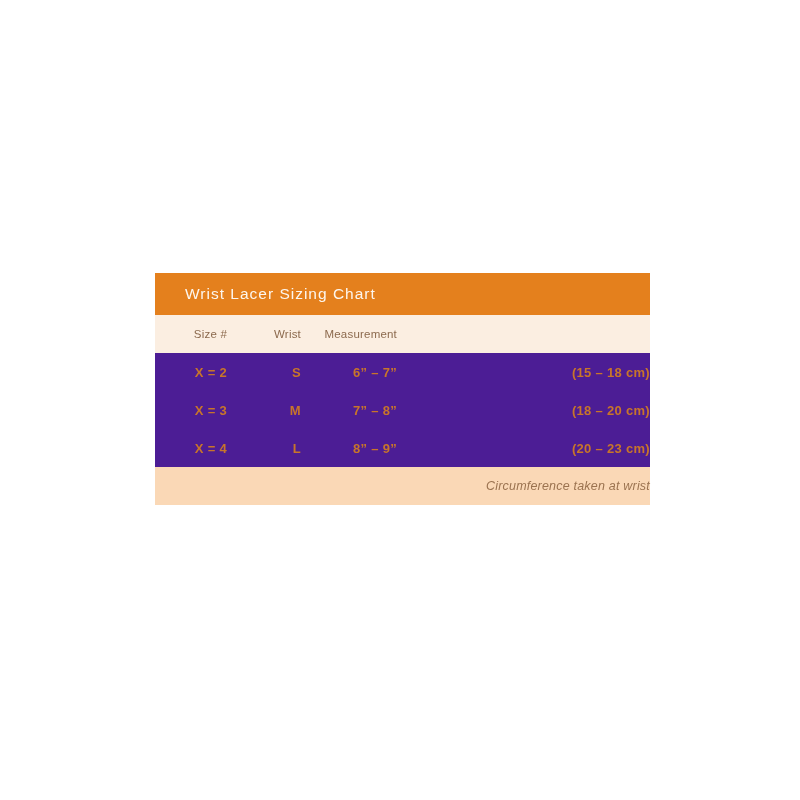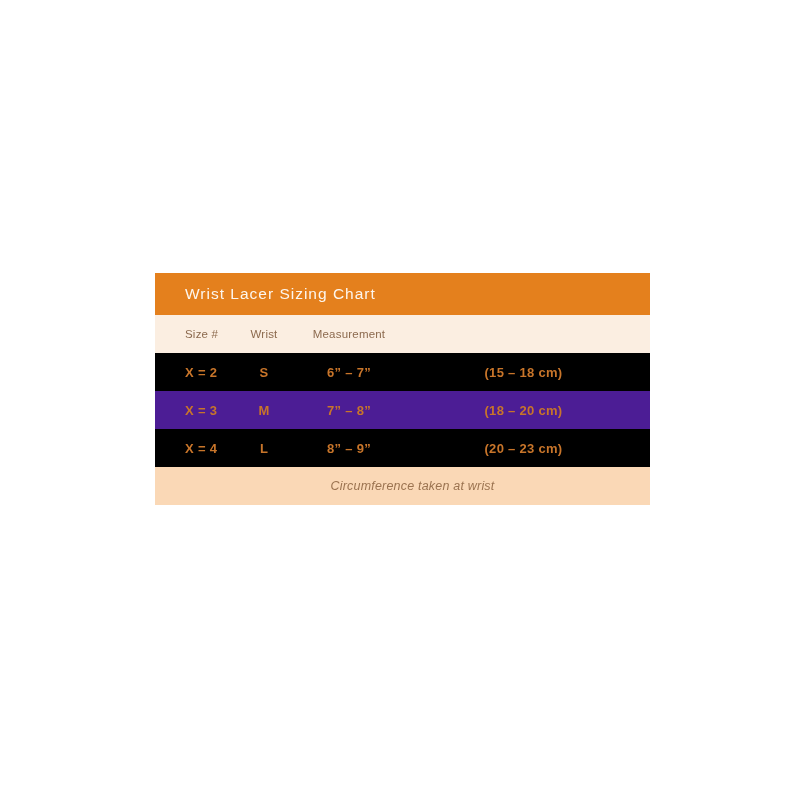--- a/index.html
+++ b/index.html
@@ -53,22 +53,22 @@
   }
   table.size-table col.c-num  { width: 72px; }
   table.size-table col.c-size { width: 74px; }
   table.size-table col.c-inch { width: 96px; }
   table.size-table col.c-cm   { width: 253px; }
 
   table.size-table tr { height: 38px; }
 
   table.size-table th,
   table.size-table td {
-    padding: 10px;
-    text-align: center;
+    padding: 0;
+    text-align: right;
     vertical-align: middle;
     font-weight: normal;
     white-space: nowrap;
   }
 
   
   table.size-table th:first-child,
   table.size-table td:first-child { padding-left: 30px; }
 
   
@@ -76,21 +76,21 @@
     background: #FBEEE1;
     height: 33px;
   }
   tr.col-head th {
     color: #8C6A4E;
     font-size: 11.5px;
     letter-spacing: 0.2px;
   }
 
   
-  tr.row-odd  { background: #000000; }
+  tr.row-odd  { background: #4c1d95; }
   tr.row-even { background: #4c1d95; }
 
   tr.data-row td {
     color: #C8752A;
     font-size: 13px;
     font-weight: bold;
     letter-spacing: 0.3px;
   }
 
   

